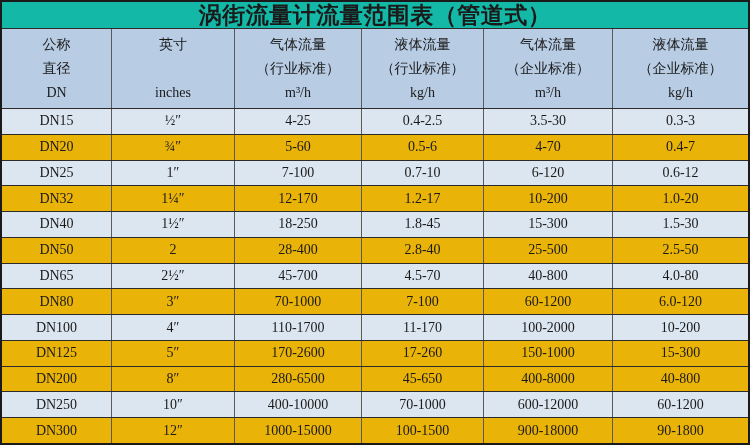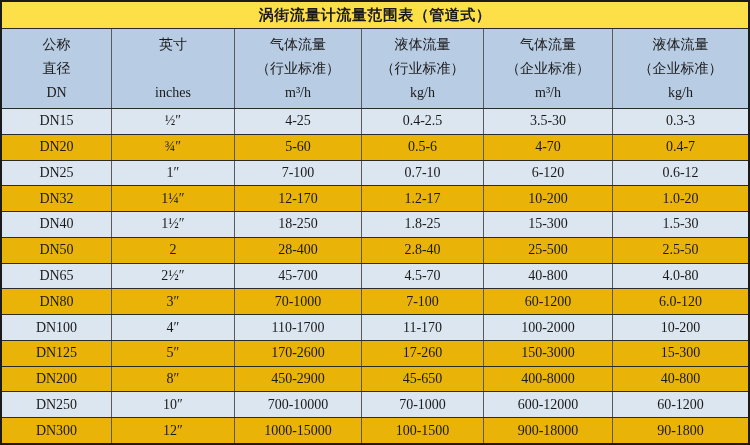--- a/index.html
+++ b/index.html
@@ -18,23 +18,23 @@
     display: flex;
     flex-direction: column;
     color: #1a1a1a;
   }
   .title-row {
     height: 26px;
     flex: 0 0 26px;
     display: flex;
     align-items: center;
     justify-content: center;
-    font-size: 15px;
+    font-size: 23px;
     font-weight: bold;
-    background: #fde047;
+    background: #14b8a6;
     letter-spacing: 0.5px;
   }
   .grid-row {
     display: grid;
     grid-template-columns: 110px 123px 127px 122px 129px auto;
     border-top: 1px solid var(--border-inner, #2b2b2b);
   }
   .header-row {
     flex: 0 0 79px;
     background: var(--header-bg, #b8cce4);
@@ -144,21 +144,21 @@
         <div class="cell">1¼″</div>
         <div class="cell">12-170</div>
         <div class="cell">1.2-17</div>
         <div class="cell">10-200</div>
         <div class="cell">1.0-20</div>
       </div>
       <div class="grid-row row stripe">
         <div class="cell">DN40</div>
         <div class="cell">1½″</div>
         <div class="cell">18-250</div>
-        <div class="cell">1.8-25</div>
+        <div class="cell">1.8-45</div>
         <div class="cell">15-300</div>
         <div class="cell">1.5-30</div>
       </div>
       <div class="grid-row row">
         <div class="cell">DN50</div>
         <div class="cell">2</div>
         <div class="cell">28-400</div>
         <div class="cell">2.8-40</div>
         <div class="cell">25-500</div>
         <div class="cell">2.5-50</div>
@@ -185,35 +185,35 @@
         <div class="cell">110-1700</div>
         <div class="cell">11-170</div>
         <div class="cell">100-2000</div>
         <div class="cell">10-200</div>
       </div>
       <div class="grid-row row">
         <div class="cell">DN125</div>
         <div class="cell">5″</div>
         <div class="cell">170-2600</div>
         <div class="cell">17-260</div>
-        <div class="cell">150-3000</div>
+        <div class="cell">150-1000</div>
         <div class="cell">15-300</div>
       </div>
       <div class="grid-row row">
         <div class="cell">DN200</div>
         <div class="cell">8″</div>
-        <div class="cell">450-2900</div>
+        <div class="cell">280-6500</div>
         <div class="cell">45-650</div>
         <div class="cell">400-8000</div>
         <div class="cell">40-800</div>
       </div>
       <div class="grid-row row stripe">
         <div class="cell">DN250</div>
         <div class="cell">10″</div>
-        <div class="cell">700-10000</div>
+        <div class="cell">400-10000</div>
         <div class="cell">70-1000</div>
         <div class="cell">600-12000</div>
         <div class="cell">60-1200</div>
       </div>
       <div class="grid-row row">
         <div class="cell">DN300</div>
         <div class="cell">12″</div>
         <div class="cell">1000-15000</div>
         <div class="cell">100-1500</div>
         <div class="cell">900-18000</div>

